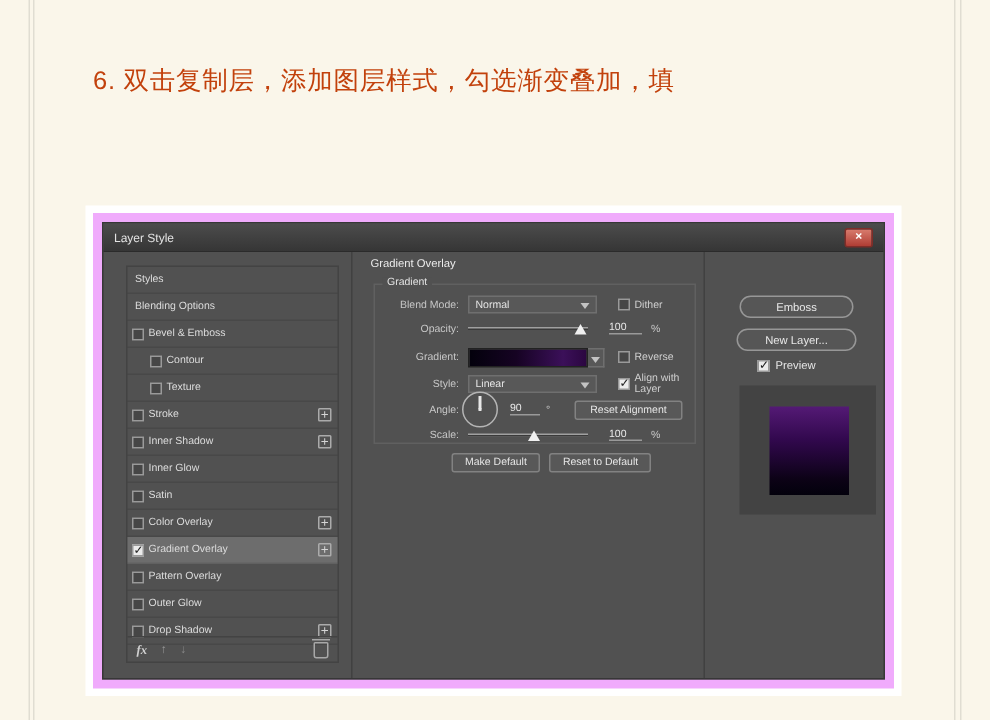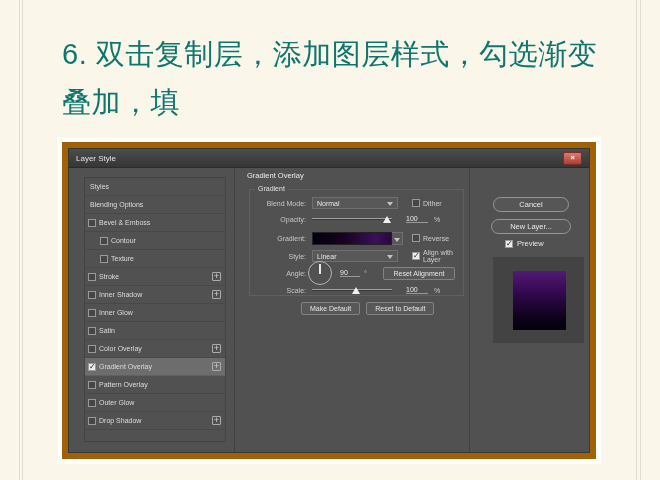--- a/index.html
+++ b/index.html
@@ -5,25 +5,25 @@
   html,body{margin:0;padding:0;}
   body{
     width:660px;height:480px;position:relative;overflow:hidden;
     background:#faf6ea;
     font-family:"Liberation Sans","DejaVu Sans",sans-serif;
   }
   .vline{position:absolute;top:0;bottom:0;width:1px;background:#e0ddd2;}
   .vl1{left:19px}.vl2{left:22px}.vl3{left:636px}.vl4{left:640px}
 
   .instruction{position:absolute;left:62px;top:30px;width:540px;
-    font-size:29px;line-height:48px;color:#0f766e;letter-spacing:.5px;}
+    font-size:17px;line-height:48px;color:#c2410c;letter-spacing:.5px;}
 
   
   .shot{position:absolute;left:57px;top:137px;width:544px;height:327px;background:#ffffff;}
-  .frame{position:absolute;left:5px;top:5px;right:5px;bottom:5px;background:#a16207;}
+  .frame{position:absolute;left:5px;top:5px;right:5px;bottom:5px;background:#f0abfc;}
   .dialog{position:absolute;left:6px;top:6px;right:6px;bottom:6px;background:#515151;border:1px solid #373737;}
 
   .titlebar{height:18px;background:linear-gradient(#4c4c4c,#363636);border-bottom:1px solid #2b2b2b;
     display:flex;align-items:center;padding:0 7px;}
   .title{font-size:8px;color:#e3e3e3;}
   .closebtn{margin-left:auto;width:17px;height:11px;background:linear-gradient(#d87b6d,#b03d34);
     border:1px solid #7e2d28;border-radius:2px;color:#fff;font-size:8px;line-height:9px;text-align:center;font-weight:bold;}
   .closebtn::after{content:"×";}
 
   .dlg-body{position:absolute;left:0;right:0;top:19px;bottom:0;}
@@ -181,20 +181,26 @@
           <div class="srow has-cb">
             <span class="cb"></span>
             <span class="lbl">Outer Glow</span>
           </div>
           <div class="srow has-cb">
             <span class="cb"></span>
             <span class="lbl">Drop Shadow</span>
             <span class="plus"></span>
           </div>
 
+          <div class="panel-footer">
+            <span class="fx">fx</span>
+            <span class="arrow-ic">↑</span>
+            <span class="arrow-ic dn">↓</span>
+            <span class="trash"></span>
+          </div>
         </div>
 
         <div class="center-panel">
           <div class="cp-header">Gradient Overlay</div>
 
           <div class="group">
             <span class="legend">Gradient</span>
 
             <div class="frow" style="top:6px;">
               <span class="flabel">Blend Mode:</span>
@@ -260,21 +266,21 @@
             </div>
           </div>
 
           <div class="mkrow">
             <span class="pbtn">Make Default</span>
             <span class="pbtn">Reset to Default</span>
           </div>
         </div>
 
         <div class="right-col">
-          <span class="rbtn btn-cancel">Cancel</span>
+          <span class="rbtn btn-cancel">Emboss</span>
           <span class="rbtn btn-new">New Layer...</span>
           <span class="preview-row">
             <span class="cb checked"></span>
             <span>Preview</span>
           </span>
           <span class="preview-box">
             <span class="preview-sq" style="background: linear-gradient(rgb(84, 26, 117) 0%, rgb(49, 8, 77) 38%, rgb(12, 2, 22) 82%, rgb(3, 1, 12) 100%);"></span>
           </span>
         </div>
 

